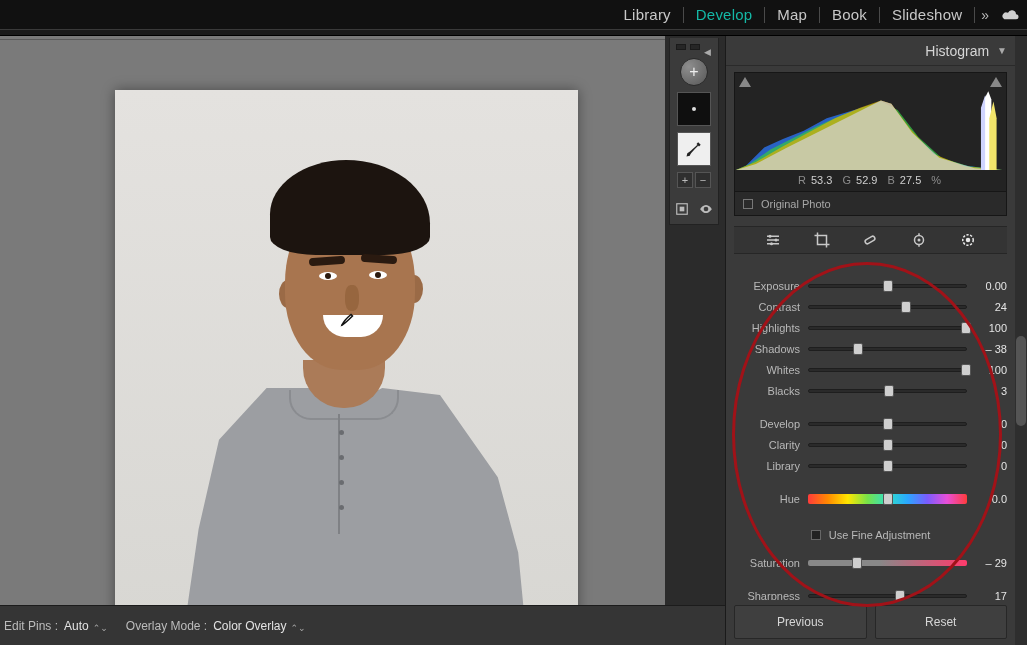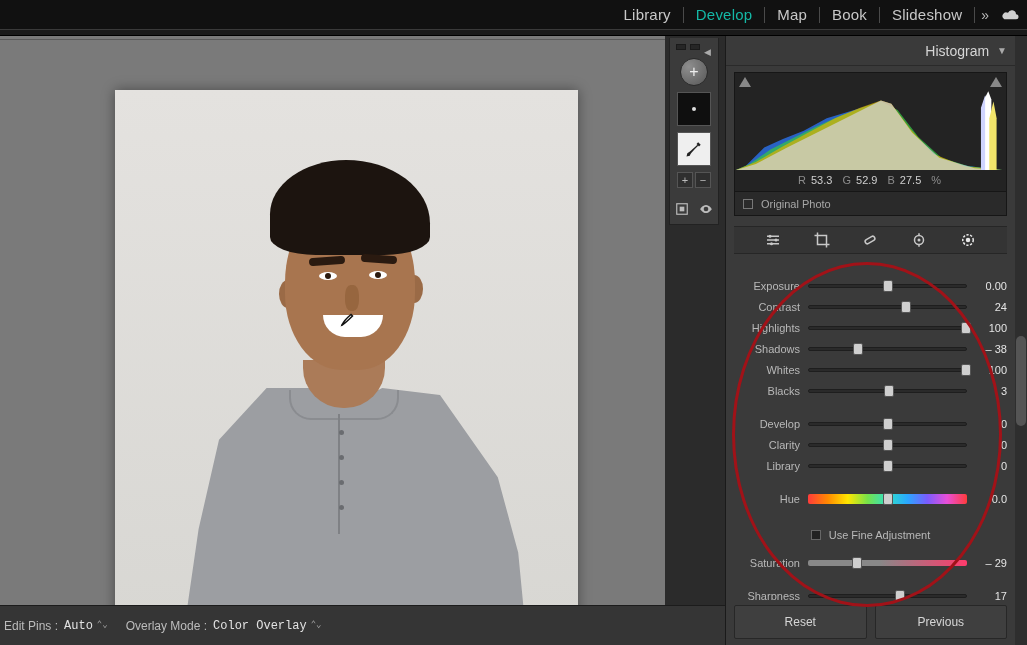--- a/index.html
+++ b/index.html
@@ -221,21 +221,21 @@
   }
 
   
   .bottombar{
     position:absolute; left:0; bottom:0; width:725px; height:40px;
     background:#353535; border-top:1px solid #1c1c1c;
     display:flex; align-items:center; gap:18px; padding-left:4px;
     color:#bcbcbc; font-size:12px;
   }
   .bottombar .grp{display:flex;align-items:center;gap:6px;}
-  .bottombar .sel{color:#e2e2e2;display:flex;align-items:flex-start;gap:4px;cursor:pointer;font-family:Liberation Mono, monospace;}
+  .bottombar .sel{color:#e2e2e2;display:flex;align-items:flex-end;gap:4px;cursor:pointer;}
   .bottombar .caret{font-size:9px;color:#aaa;}
 </style>
 </head>
 <body>
 
 <div class="topbar">
   <div class="modules">
     <div class="module-tab">Library</div>
     <div class="module-sep"></div>
     <div class="module-tab active">Develop</div>
@@ -479,22 +479,22 @@
       <div class="slider-row">
         <div class="lab">Sharpness</div>
         <div class="track">
             <div class="knob" style="left:58%"></div>
           </div>
         <div class="val">17</div>
       </div>
     </div>
 
     <div class="prevreset">
+      <button>Previous</button>
       <button>Reset</button>
-      <button>Previous</button>
     </div>
   </div>
   <div class="rp-scroll-track">
     <div class="rp-thumb"></div>
   </div>
 </div>
 
 <div class="anno-ellipse" style="left:732px; top:262px; width:270px; height:345px;"></div>
 
 <div class="bottombar">

